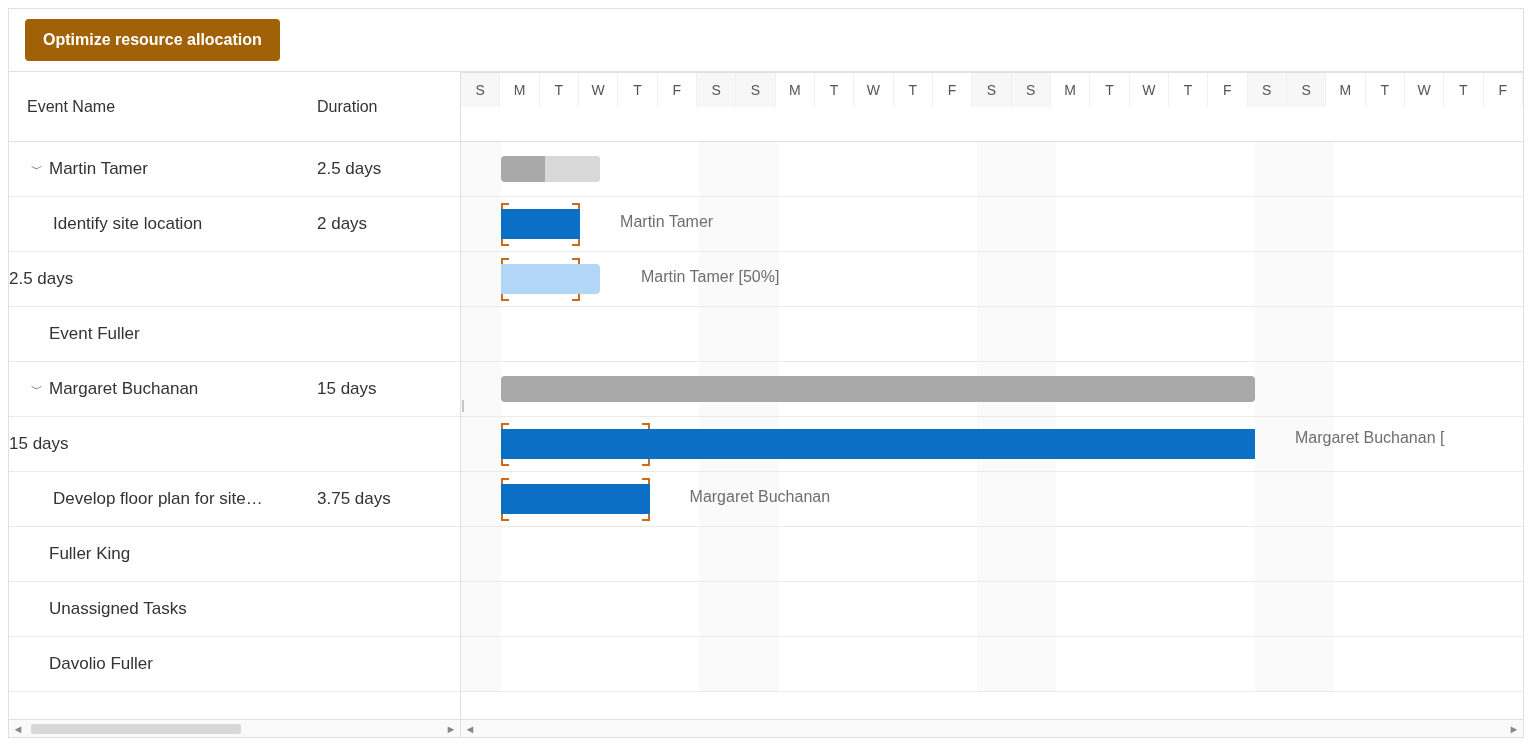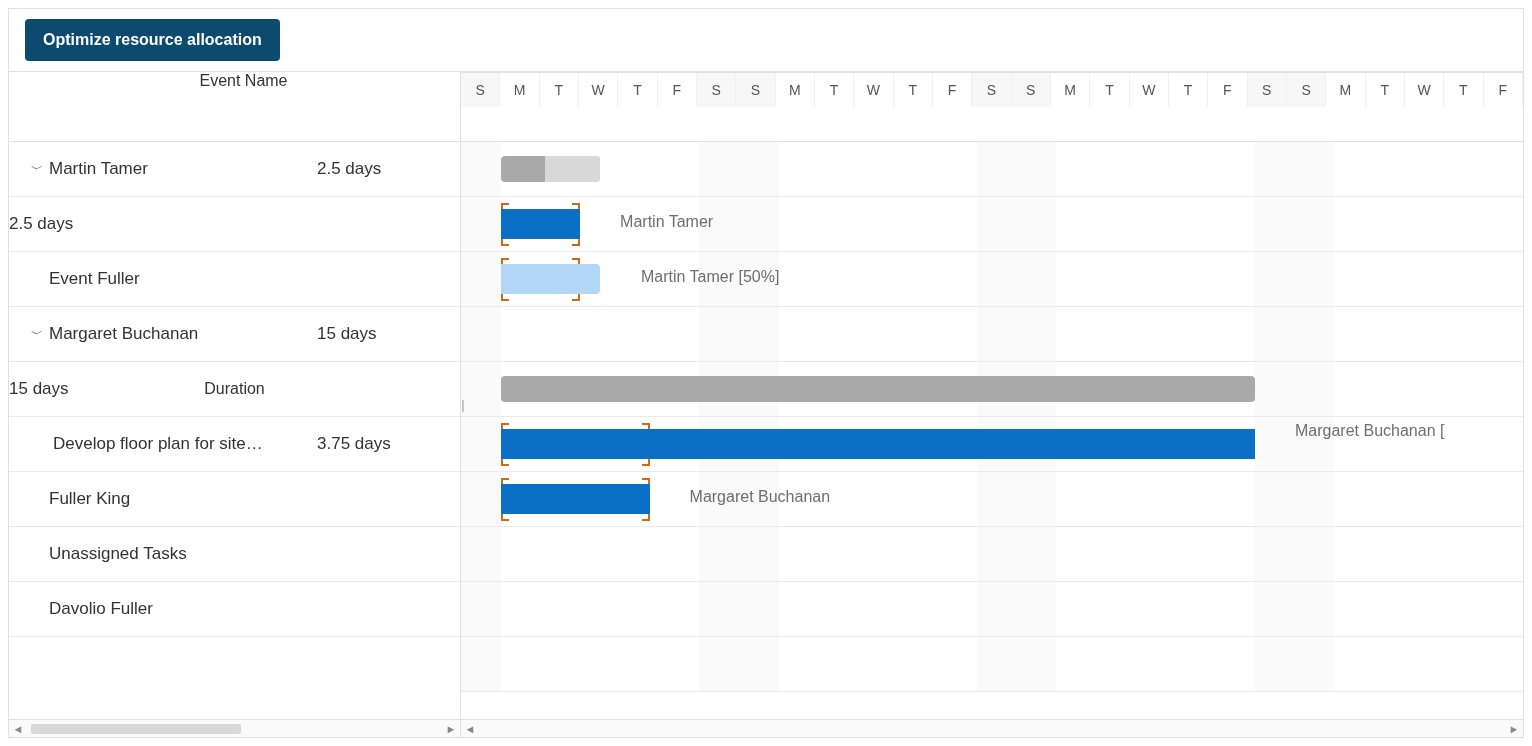--- a/index.html
+++ b/index.html
@@ -16,21 +16,21 @@
     display: flex;
     flex-direction: column;
     width: 1516px;
     height: 730px;
   }
   .toolbar {
     padding: 10px 16px;
     border-bottom: 1px solid #e0e0e0;
   }
   .btn-primary {
-    background: #0c4a6e;
+    background: #a16207;
     color: #fff;
     border: none;
     padding: 12px 18px;
     font-size: 16px;
     font-weight: 600;
     border-radius: 4px;
     cursor: pointer;
   }
   .split {
     display: flex;
@@ -70,21 +70,20 @@
     height: 16px;
   }
   .splitter span { color: #bbb; font-size: 13px; letter-spacing: -3px; }
 
   
   .tree-header {
     display: flex;
     border-bottom: 1px solid #e0e0e0;
     height: 70px;
     align-items: center;
-    flex-direction: column;
   }
   .tree-header .col-name { flex: 0 0 308px; padding-left: 18px; font-size: 16px; }
   .tree-header .col-dur  { flex: 1; font-size: 16px; }
 
   
   .rows-area { flex: 1; overflow: hidden; }
   .tree-row, .chart-row {
     height: 55px;
     border-bottom: 1px solid #eaeaea;
     display: flex;
@@ -257,20 +256,26 @@
         <div class="col-name">Event Name</div>
         <div class="col-dur">Duration</div>
       </div>
       <div class="rows-area">
         <div class="tree-row">
           <div class="cell-name indent0">
             <span class="expander">﹀</span>
             <span class="txt">Martin Tamer</span>
           </div>
           <div class="cell-dur">2.5 days</div>
+        </div>
+        <div class="tree-row">
+          <div class="cell-name indent1">
+              <span class="txt">Identify site location</span>
+            </div>
+          <div class="cell-dur">2 days</div>
         </div>
         <div class="tree-row">
           <div class="cell-dur">2.5 days</div>
         </div>
         <div class="tree-row">
           <div class="cell-name indent0">
               <span class="expander"></span>
               <span class="txt">Event Fuller</span>
             </div>
           <div class="cell-dur"></div>
@@ -380,21 +385,21 @@
           <div class="bracket right" style="left: 117.1px; top: 61px; height: 43px;"></div>
           <div class="bar-label" style="left: 159.1px; top: 71px;">Martin Tamer</div>
           <div class="bar bar-task" style="left: 39.7px; width: 79.4px; top: 67px;"></div>
           <div class="bracket left" style="left: 39.7px; top: 116px; height: 43px;"></div>
           <div class="bracket right" style="left: 117.1px; top: 116px; height: 43px;"></div>
           <div class="bar-label" style="left: 180px; top: 126px;">Martin Tamer [50%]</div>
           <div class="bar bar-task light" style="left: 39.7px; width: 99.25px; top: 122px;"></div>
           <div class="bar bar-parent" style="left: 39.7px; width: 754.3px; top: 234px;"></div>
           <div class="bracket left" style="left: 39.7px; top: 281px; height: 43px;"></div>
           <div class="bracket right" style="left: 186.575px; top: 281px; height: 43px;"></div>
-          <div class="bar-label" style="left: 834px; top: 280px;">Margaret Buchanan [</div>
+          <div class="bar-label" style="left: 834px; top: 287px;">Margaret Buchanan [</div>
           <div class="bar bar-task" style="left: 39.7px; width: 754.3px; top: 287px;"></div>
           <div class="bracket left" style="left: 39.7px; top: 336px; height: 43px;"></div>
           <div class="bracket right" style="left: 186.575px; top: 336px; height: 43px;"></div>
           <div class="bar-label" style="left: 228.575px; top: 346px;">Margaret Buchanan</div>
           <div class="bar bar-task" style="left: 39.7px; width: 148.875px; top: 342px;"></div>
         </div>
 
       <div class="hscroll timeline-hscroll">
         <div class="arrow">◄</div>
         <div class="arrow right">►</div>

